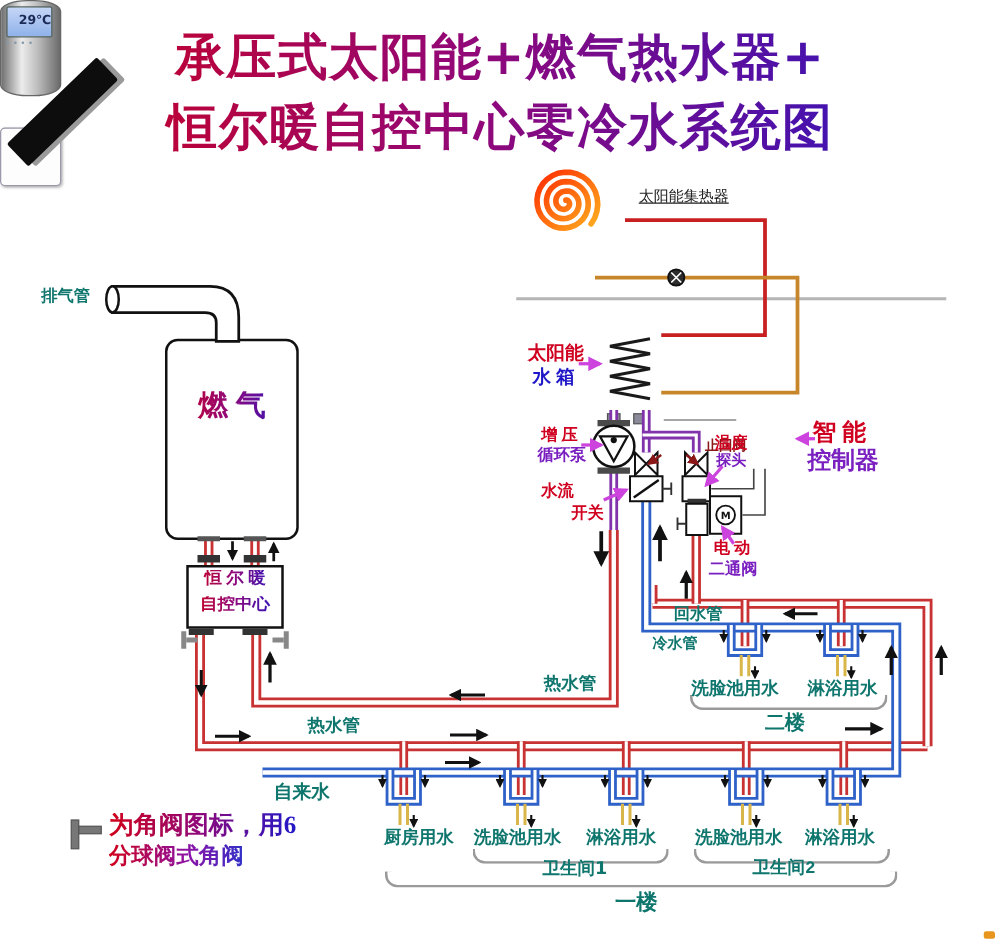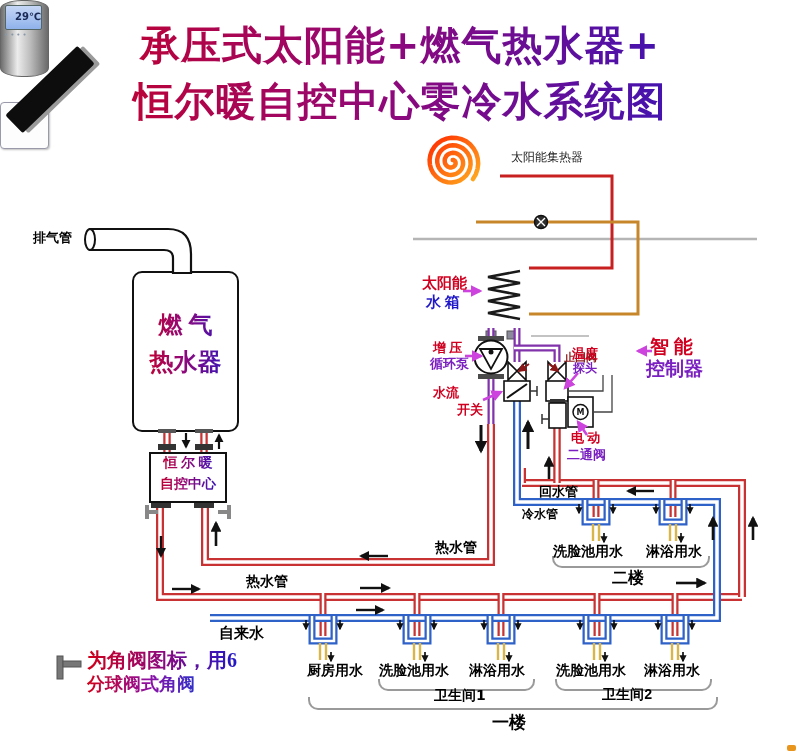--- a/index.html
+++ b/index.html
@@ -4,21 +4,21 @@
 <style>
   :root{
     --pipe-hot:#c83232; --pipe-cold:#2f62c8; --pipe-solar-hot:#c82020;
     --pipe-solar-return:#c8862a; --pipe-tank:#8033aa; --pipe-tap:#d9b64a;
     --label-red:#d00020; --label-purple:#7a1fc0; --label-dark-red:#8b1818;
     --arrow-black:#111111; --arrow-magenta:#cc44dd;
   }
   html,body{margin:0;padding:0;}
   body{font-family:"DejaVu Sans",sans-serif;}
   #stage{position:relative;width:800px;height:755px;background:#ffffff;overflow:hidden;}
-  .lbl{position:absolute;white-space:nowrap;color:#000000;line-height:1.05;}
+  .lbl{position:absolute;white-space:nowrap;color:#0f766e;line-height:1.05;}
   .b8{font-weight:900;font-family:Liberation Serif, serif;} .b7{font-weight:700;}
   .red{color:var(--label-red);} .purple{color:var(--label-purple);} .dred{color:var(--label-dark-red);}
   .grad{background-image:linear-gradient(90deg,#d00018,#90087a 48%,#2018c8);
         -webkit-background-clip:text;background-clip:text;color:transparent;}
   .grad2{background-image:linear-gradient(90deg,#d00018,#8a12a8 60%,#3030c8);
         -webkit-background-clip:text;background-clip:text;color:transparent;}
   .title{position:absolute;width:800px;text-align:center;font-weight:900;font-size:40px;letter-spacing:1px;}
   .box{position:absolute;background:#fff;border:2.5px solid #111;box-sizing:border-box;}
   #heater-box{left:132px;top:271px;width:107px;height:161px;border-radius:10px;}
   #cc-box{left:149px;top:452px;width:78px;height:51px;}
@@ -288,24 +288,23 @@
       <line class="mag" stroke-width="2.6" marker-end="url(#mm)" x1="587" y1="435" x2="578" y2="422"></line>
       <line class="mag" stroke-width="2.6" marker-end="url(#mm)" x1="652" y1="351" x2="638" y2="351"></line>
     </g>
     <g>
       <line class="dr" stroke-width="1.8" marker-end="url(#mr)" x1="529" y1="364" x2="519" y2="371"></line>
       <line class="dr" stroke-width="1.8" marker-end="url(#mr)" x1="549" y1="364" x2="558" y2="371"></line>
     </g>
   </svg>
 
   <div class="lbl b7 L3" style="left:33px;top:231px;font-size:13px;">排气管</div>
-  <div class="lbl L3" style="left:511px;top:151px;font-size:12px;color:#222;">太阳能集热器</div>
+  <div class="lbl L3" style="left:511px;top:151px;font-size:12px;color:#222;text-decoration:underline;">太阳能集热器</div>
 
   <div class="lbl b8 grad L3" style="left:134px;top:313px;width:103px;text-align:center;font-size:24px;">燃 气</div>
-  <div class="lbl b8 grad L3" style="left:134px;top:350px;width:103px;text-align:center;font-size:24px;">热水器</div>
 
   <div class="lbl b8 grad L3" style="left:151px;top:456px;width:74px;text-align:center;font-size:14px;">恒 尔 暖</div>
   <div class="lbl b8 grad L3" style="left:151px;top:477px;width:74px;text-align:center;font-size:14px;">自控中心</div>
 
   <div class="lbl b8 red L3" style="left:422px;top:276px;font-size:15px;">太阳能</div>
   <div class="lbl b8 L3" style="left:426px;top:295px;font-size:15px;color:#2018c8;">水 箱</div>
 
   <div class="lbl b8 red L3" style="left:433px;top:341px;font-size:13px;">增 压</div>
   <div class="lbl b8 purple L3" style="left:430px;top:357px;font-size:13px;">循环泵</div>
 

